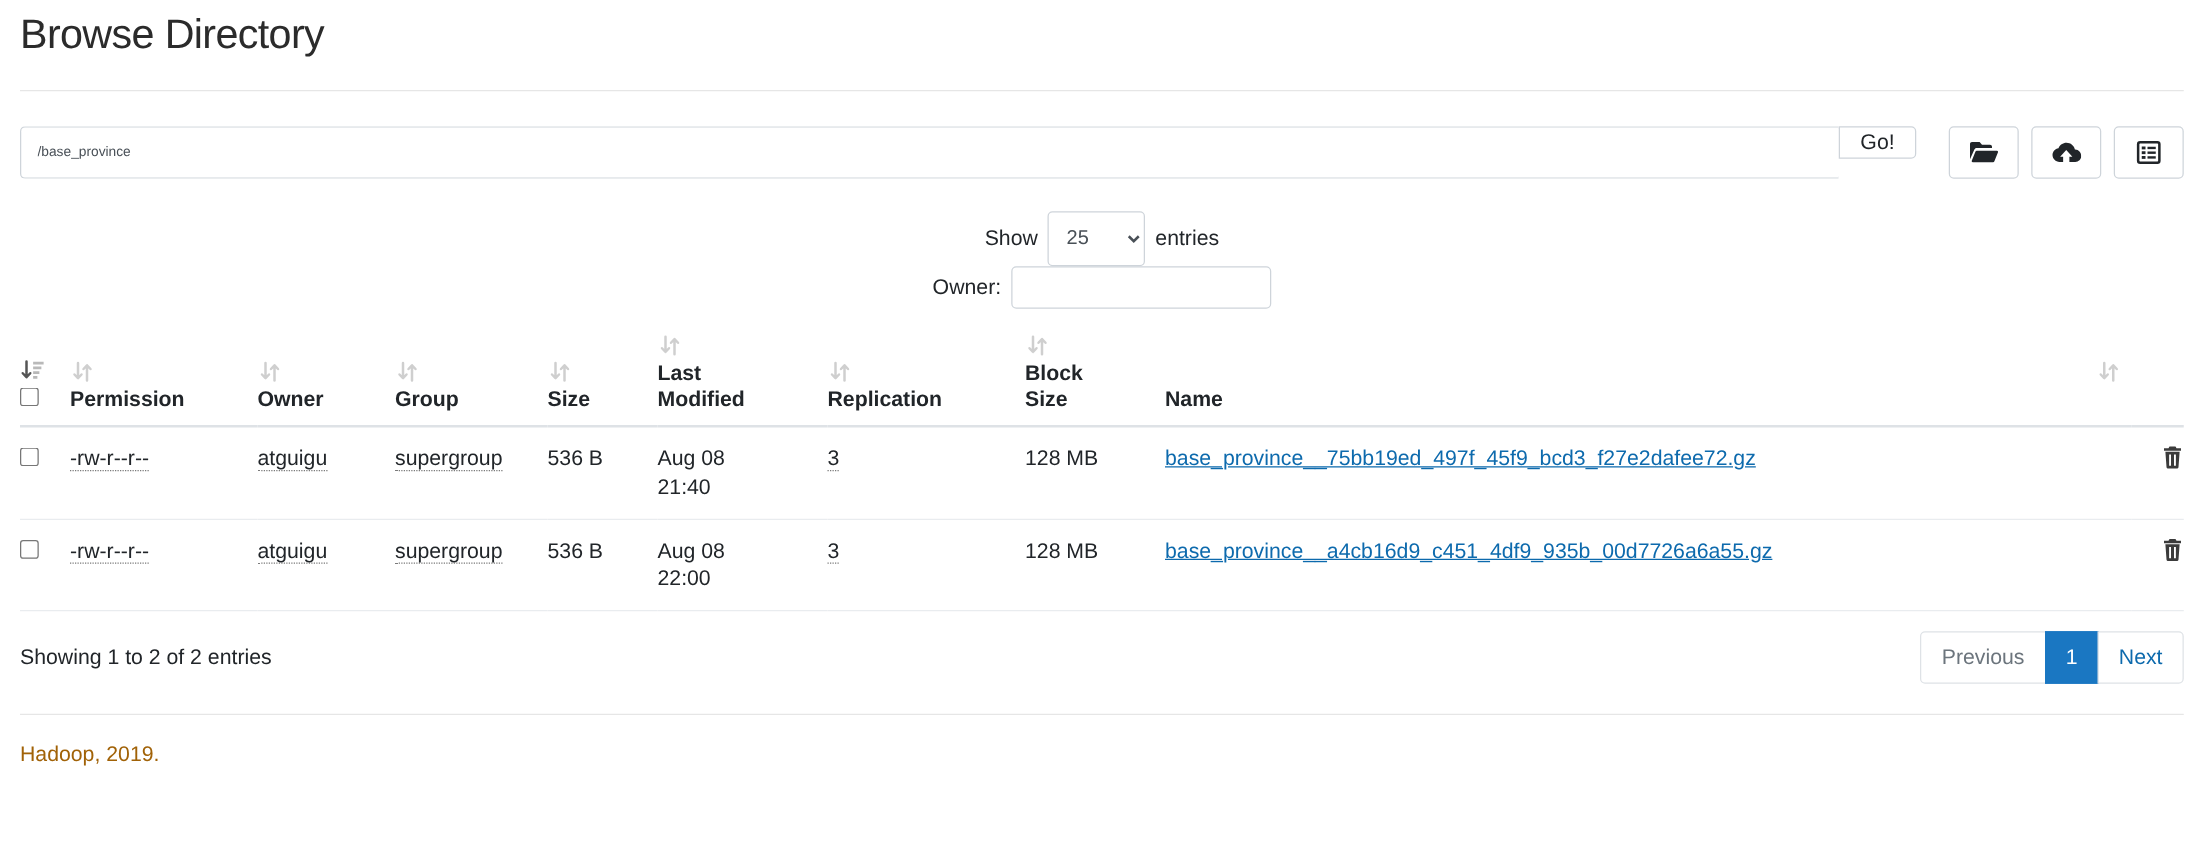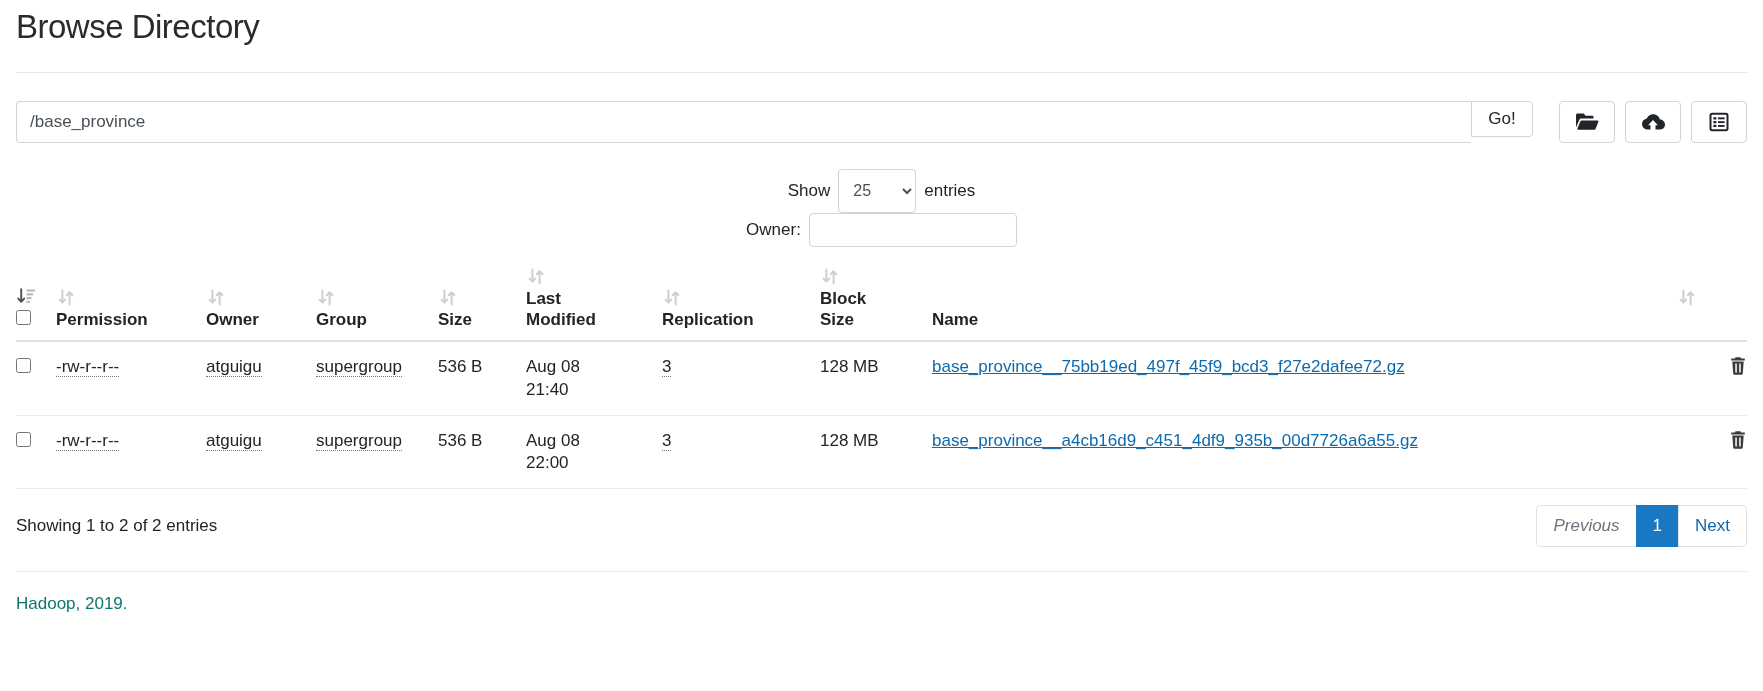--- a/index.html
+++ b/index.html
@@ -27,29 +27,29 @@
 
   
   .pathbar-row { display: flex; align-items: flex-start; gap: 26px; }
   .input-group { display: flex; flex: 1 1 auto; }
   .path-input {
     flex: 1 1 auto;
     height: 42px;
     border: 1px solid #ced4da;
     border-right: none;
     border-radius: 4px 0 0 4px;
-    font-size: 17px;
+    font-size: 11px;
     font-family: "Liberation Sans", sans-serif;
     color: #495057;
     padding: 0 13px;
     background: #fff;
     outline: none;
   }
   .go-btn {
-    height: 36px;
+    height: 26px;
     min-width: 62px;
     border: 1px solid #ced4da;
     border-radius: 0 4px 4px 0;
     background: #fff;
     color: #212529;
     font-size: 17px;
     font-family: "Liberation Sans", sans-serif;
     cursor: pointer;
     padding: 0 11px;
   }
@@ -166,32 +166,32 @@
   .page-item {
     border: 1px solid #dee2e6;
     margin-left: -1px;
     padding: 10px 16px;
     font-size: 17px;
     background: #fff;
     color: #0d6aad;
     cursor: pointer;
     line-height: 1.2;
   }
-  .page-item.disabled { color: #6c757d; cursor: default; font-style: italic; }
+  .page-item.disabled { color: #6c757d; cursor: default; }
   .page-item.active {
     background: #1a77c2;
     border-color: #1a77c2;
     color: #fff;
     font-weight: 400;
   }
   .page-item:first-child { border-radius: 4px 0 0 4px; }
   .page-item:last-child { border-radius: 0 4px 4px 0; }
 
   .bottom-rule { border-bottom: 1px solid #e6e6e6; margin-top: 24px; }
-  .copyright { font-size: 17px; color: #0f766e; padding-top: 22px; }
+  .copyright { font-size: 17px; color: #a16207; padding-top: 22px; }
 </style>
 </head>
 <body>
 
 <div class="page">
 
   <h1 class="page-title">Browse Directory</h1>
   <div class="title-rule"></div>
 
   <div class="pathbar-row">

